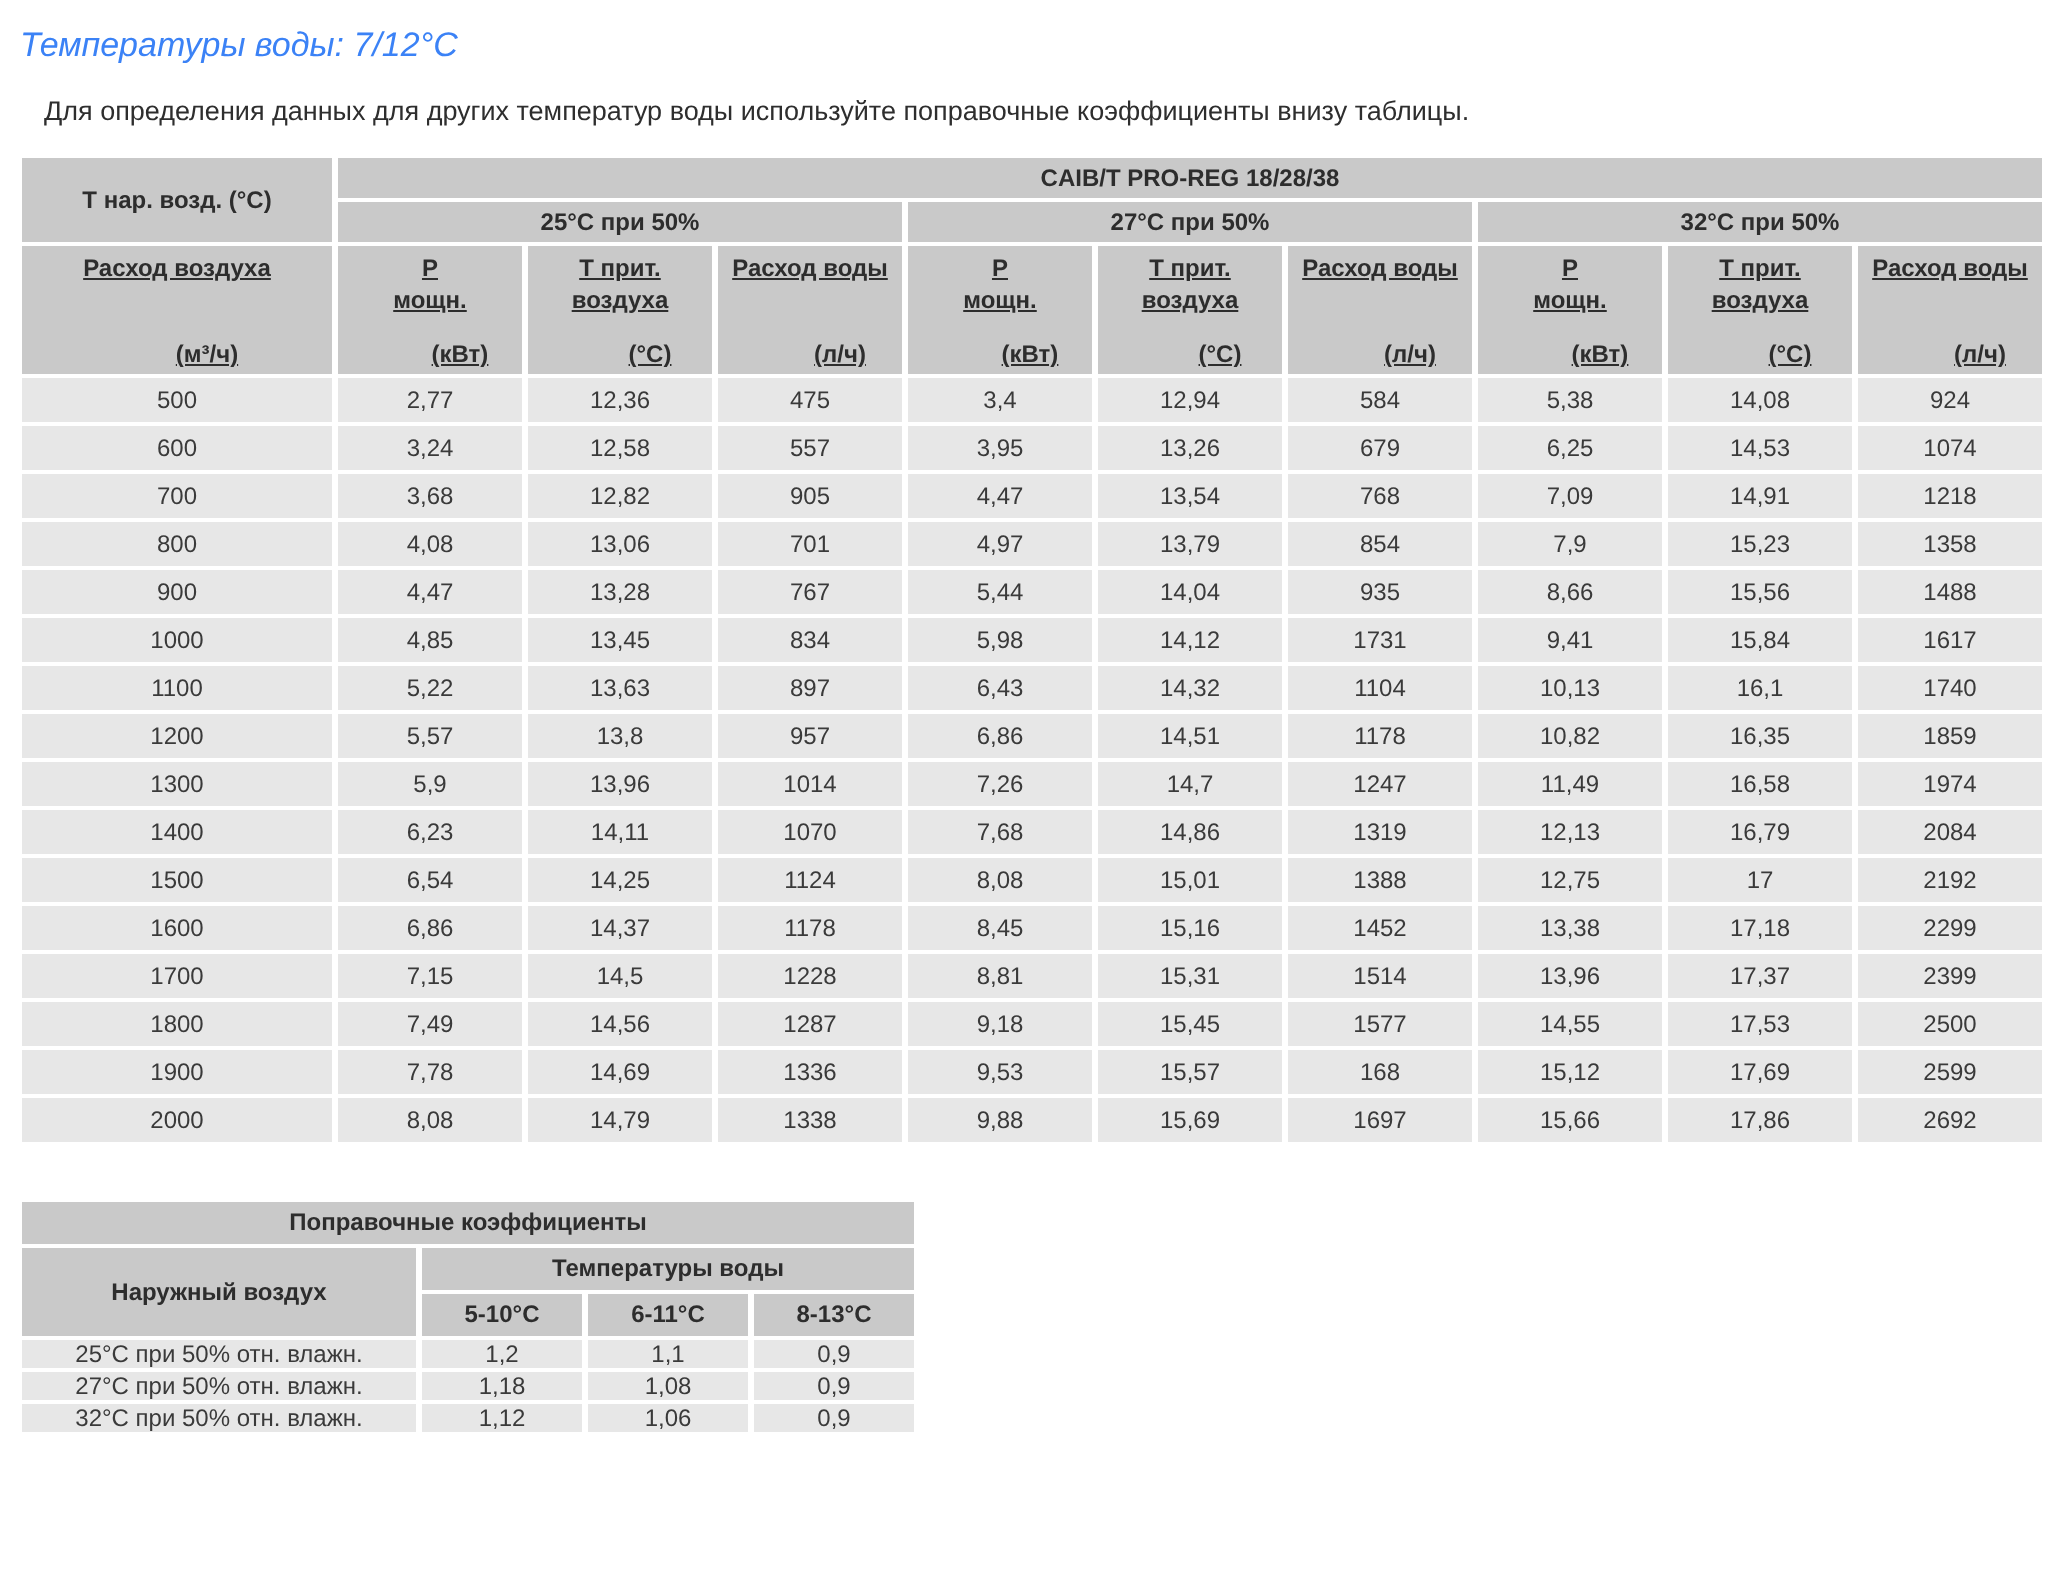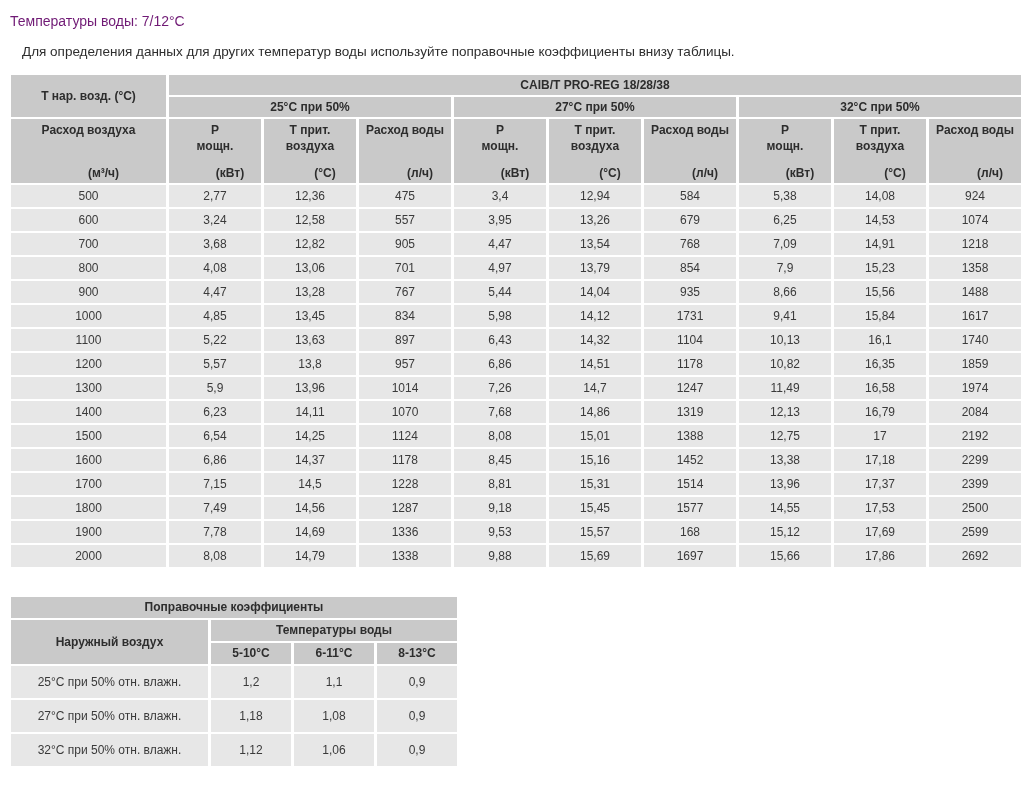--- a/index.html
+++ b/index.html
@@ -6,38 +6,38 @@
   body{
     width:1030px;height:790px;background:#ffffff;
     font-family:"Liberation Sans","DejaVu Sans",sans-serif;
     color:#3a3a3a;-webkit-font-smoothing:antialiased;
   }
   .content{padding:12px 8px 0 10px;}
   .page-title{
     font-size:15.5px;font-weight:bold;color:#1c1c1c;
     margin:8px 0 13px 0;letter-spacing:.2px;
   }
-  .page-sub{font-size:14px;color:#701a75;margin:0 0 2px 0;line-height:1.35;}
+  .page-sub{font-size:17px;color:#3b82f6;margin:0 0 2px 0;line-height:1.35;font-style:italic;}
   .page-note{font-size:13.5px;color:#2e2e2e;margin:12px;line-height:1.35;}
 
   table{border-collapse:separate;border-spacing:3px 2px;table-layout:fixed;}
   th,td{font-size:12px;text-align:center;vertical-align:middle;padding:0;overflow:hidden;}
 
   .spec{width:1016px;margin:6px 0 0 -2px;}
   .corr{width:452px;margin:26px 0 12px -2px;}
 
   .hdr{background:#c9c9c9;font-weight:bold;color:#2d2d2d;height:20px;line-height:1.2;}
   .corner{height:42px;}
-  .subhdr{height:64px;}
+  .subhdr{height:64px;text-decoration:underline;}
   .vh{display:flex;flex-direction:column;justify-content:space-between;align-items:center;height:56px;padding:4px 2px;}
   .nm{white-space:pre-line;line-height:1.3;}
   .un{line-height:1;margin-left:30px;}
   .cell{background:#e7e7e7;height:22px;color:#3a3a3a;font-weight:normal;}
   .corr .hdr{height:21px;}
-  .corr .cell{height:32px;}
+  .corr .cell{height:14px;}
 </style>
 </head>
 <body>
 
 <div class="content">
   <p class="page-sub">Температуры воды: 7/12°С</p>
   <p class="page-note">Для определения данных для других температур воды используйте поправочные коэффициенты внизу таблицы.</p>
 
   <table class="spec">
     <colgroup>

